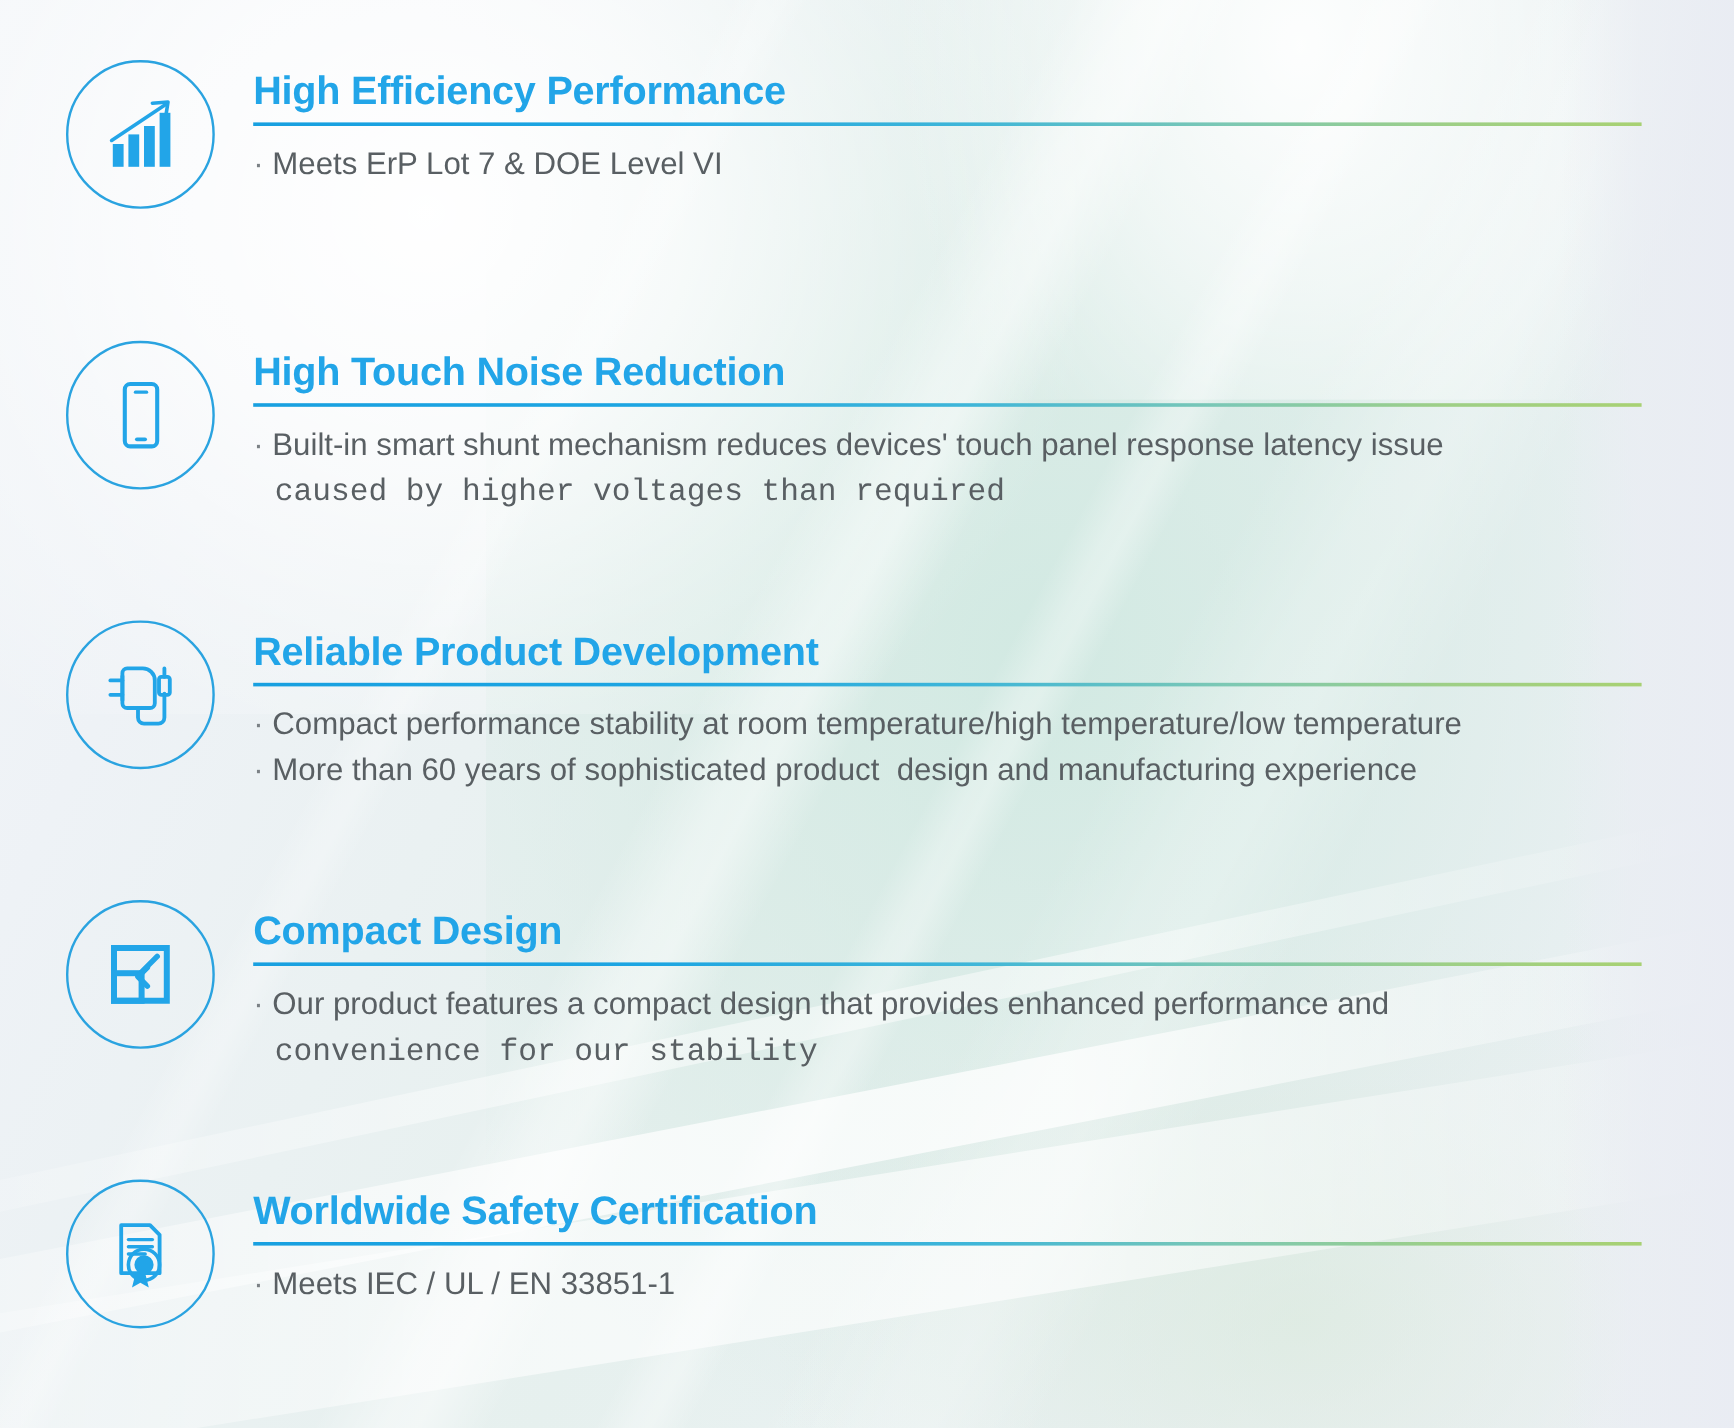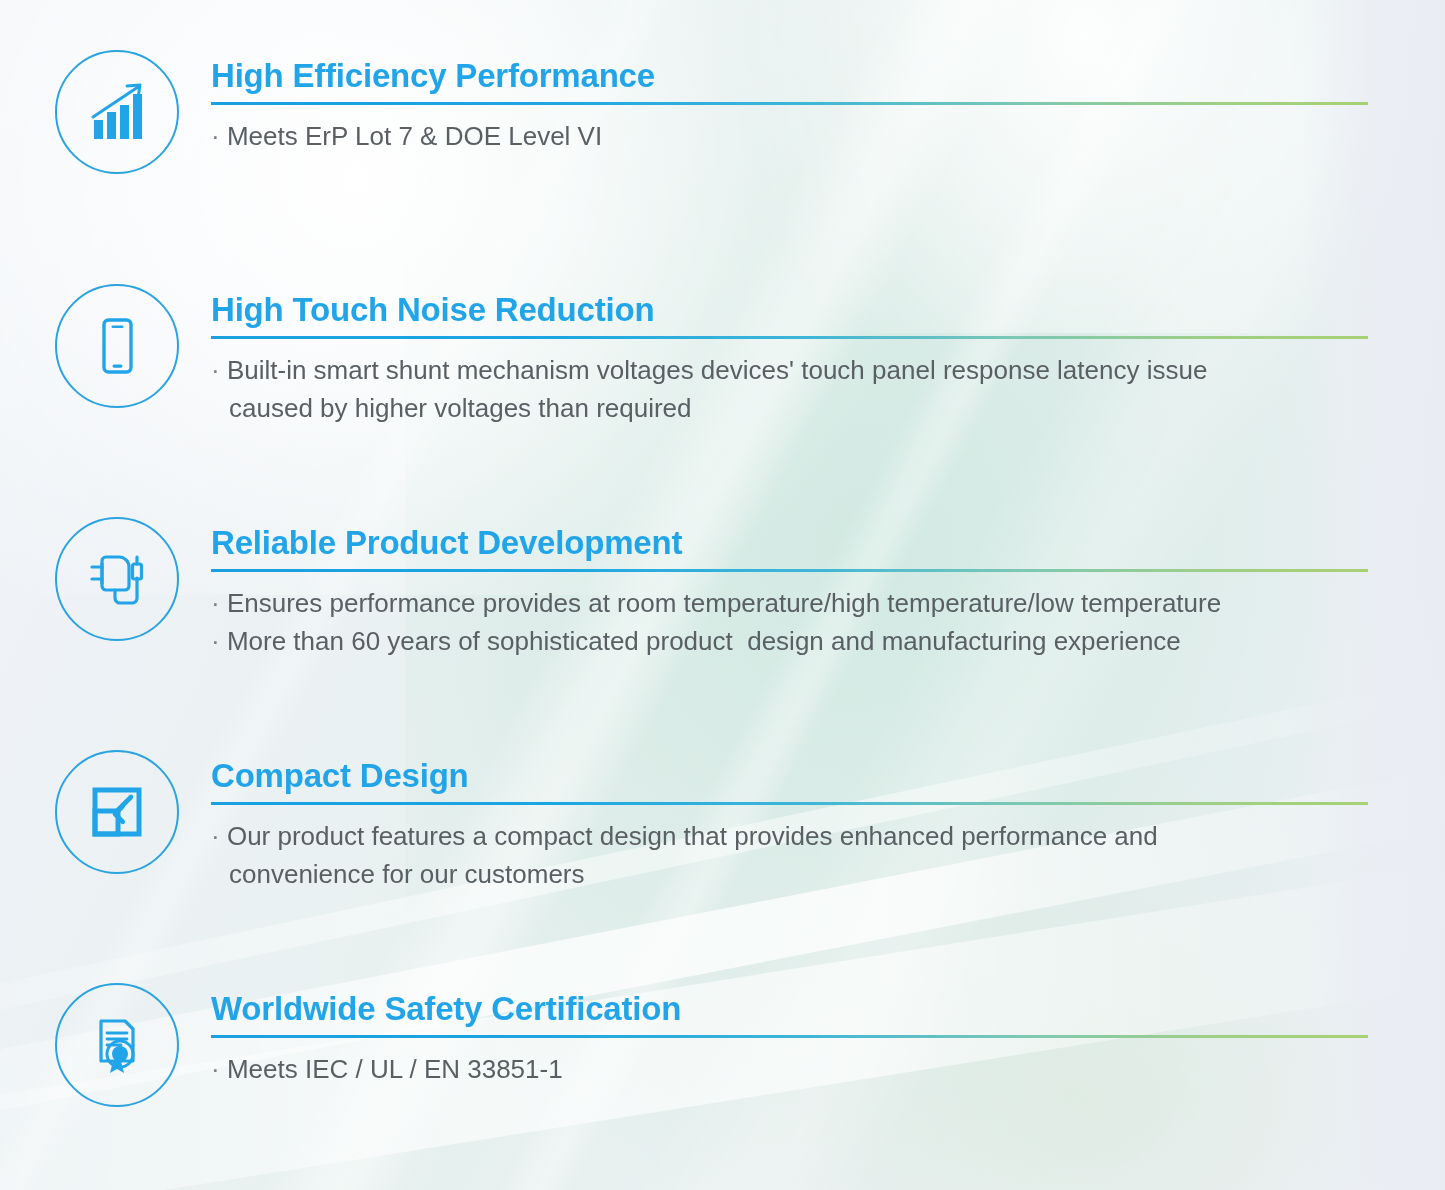--- a/index.html
+++ b/index.html
@@ -182,21 +182,21 @@
 
   .f-lines { margin-top:12px; }
 
   .f-line {
     color:#595f63;
     font-size:26px;
     line-height:38px;
     white-space:pre;
   }
   .f-line .dot { color:#7b8185; }
-  .f-line .cont { padding-left:18px; display:inline-block; }
+  .f-line .cont { padding-left:18px; display:inline-block;font-family:Liberation Mono, monospace; }
 </style>
 </head>
 <body>
 
 <div class="bg-root">
   <div class="bg-base"></div>
   <div class="bg-teal"></div>
   <div class="bg-glow-tl"></div>
   <div class="bg-glow-tc"></div>
   <div class="bg-green-lr"></div>
@@ -237,21 +237,21 @@
       <svg width="70" height="70" viewBox="0 0 70 70">
         <rect x="22" y="9" width="27" height="52" rx="4.5" ry="4.5" fill="none" stroke="#22a5e8" stroke-width="3.4"></rect>
         <rect x="29.5" y="14.5" width="12" height="2.6" rx="1.3" fill="#22a5e8"></rect>
         <rect x="30.5" y="53.5" width="10" height="3.2" rx="1.6" fill="#22a5e8"></rect>
       </svg>
     </div>
     <div class="body-col" style="top:6px;">
       <div class="f-title">High Touch Noise Reduction</div>
       <div class="f-rule"></div>
       <div class="f-lines">
-        <div class="f-line"><span class="dot">·</span> <span>Built-in smart shunt mechanism voltages devices' touch panel response latency issue</span></div>
+        <div class="f-line"><span class="dot">·</span> <span>Built-in smart shunt mechanism reduces devices' touch panel response latency issue</span></div>
         <div class="f-line"><span class="cont">caused by higher voltages than required</span></div>
       </div>
     </div>
   </div>
 
   <div class="feature" style="top:517px;">
     <div class="icon-wrap" style="top:0;">
       <svg width="74" height="74" viewBox="0 0 74 74">
         <path d="M26 15 h13 a10 10 0 0 1 10 10 v19 a4 4 0 0 1 -4 4 h-19 a4 4 0 0 1 -4 -4 v-25 a4 4 0 0 1 4 -4 z" fill="none" stroke="#22a5e8" stroke-width="3.2" stroke-linejoin="round"></path>
         <line x1="22" y1="21" x2="22" y2="42" stroke="#22a5e8" stroke-width="3.2"></line>
@@ -259,42 +259,42 @@
         <line x1="12" y1="37" x2="22" y2="37" stroke="#22a5e8" stroke-width="3.2" stroke-linecap="round"></line>
         <path d="M35 48 v8 a5 5 0 0 0 5 5 h12 a5 5 0 0 0 5 -5 v-20" fill="none" stroke="#22a5e8" stroke-width="3.2" stroke-linecap="round" stroke-linejoin="round"></path>
         <rect x="52.5" y="22" width="9" height="15" rx="2" fill="none" stroke="#22a5e8" stroke-width="3.2"></rect>
         <line x1="57" y1="15" x2="57" y2="22" stroke="#22a5e8" stroke-width="3.2" stroke-linecap="round"></line>
       </svg>
     </div>
     <div class="body-col" style="top:6px;">
       <div class="f-title">Reliable Product Development</div>
       <div class="f-rule"></div>
       <div class="f-lines">
-        <div class="f-line"><span class="dot">·</span> <span>Ensures performance provides at room temperature/high temperature/low temperature</span></div>
+        <div class="f-line"><span class="dot">·</span> <span>Compact performance stability at room temperature/high temperature/low temperature</span></div>
         <div class="f-line"><span class="dot">·</span> <span>More than 60 years of sophisticated product  design and manufacturing experience</span></div>
       </div>
     </div>
   </div>
 
   <div class="feature" style="top:750px;">
     <div class="icon-wrap" style="top:0;">
       <svg width="70" height="70" viewBox="0 0 70 70">
         <path d="M13 13 h44 v44 h-44 z" fill="none" stroke="#22a5e8" stroke-width="5"></path>
         <rect x="13" y="34" width="23" height="23" fill="none" stroke="#22a5e8" stroke-width="5"></rect>
         <rect x="33" y="30" width="28" height="30" fill="none" stroke="none"></rect>
         <path d="M49 20 L33 36" stroke="#22a5e8" stroke-width="4.6" stroke-linecap="round"></path>
         <path d="M33 26 L33 37 L44 37" stroke="#22a5e8" stroke-width="4.6" fill="none" stroke-linecap="round" stroke-linejoin="round" transform="rotate(45 33 37)"></path>
       </svg>
     </div>
     <div class="body-col" style="top:6px;">
       <div class="f-title">Compact Design</div>
       <div class="f-rule"></div>
       <div class="f-lines">
         <div class="f-line"><span class="dot">·</span> <span>Our product features a compact design that provides enhanced performance and</span></div>
-        <div class="f-line"><span class="cont">convenience for our customers</span></div>
+        <div class="f-line"><span class="cont">convenience for our stability</span></div>
       </div>
     </div>
   </div>
 
   <div class="feature" style="top:983px;">
     <div class="icon-wrap" style="top:0;">
       <svg width="72" height="72" viewBox="0 0 72 72">
         <path d="M20 12 h24 l8 8 v32 h-32 z" fill="none" stroke="#22a5e8" stroke-width="3.2" stroke-linejoin="round"></path>
         <line x1="26" y1="24" x2="46" y2="24" stroke="#22a5e8" stroke-width="2.8" stroke-linecap="round"></line>
         <line x1="26" y1="30" x2="46" y2="30" stroke="#22a5e8" stroke-width="2.8" stroke-linecap="round"></line>

